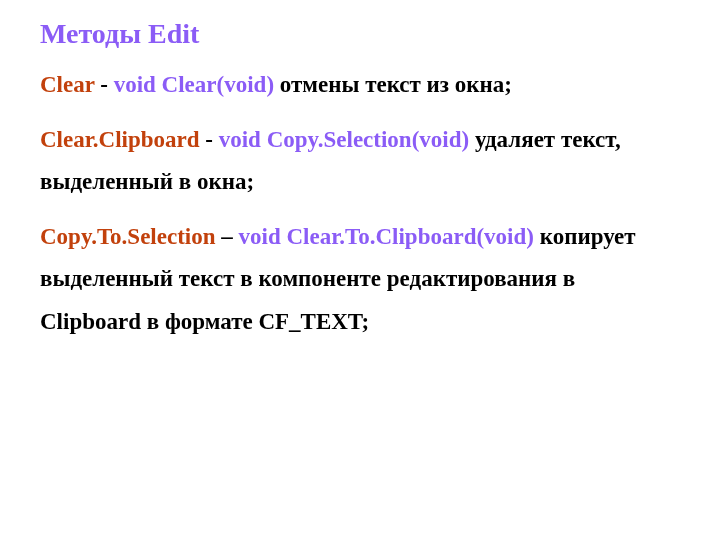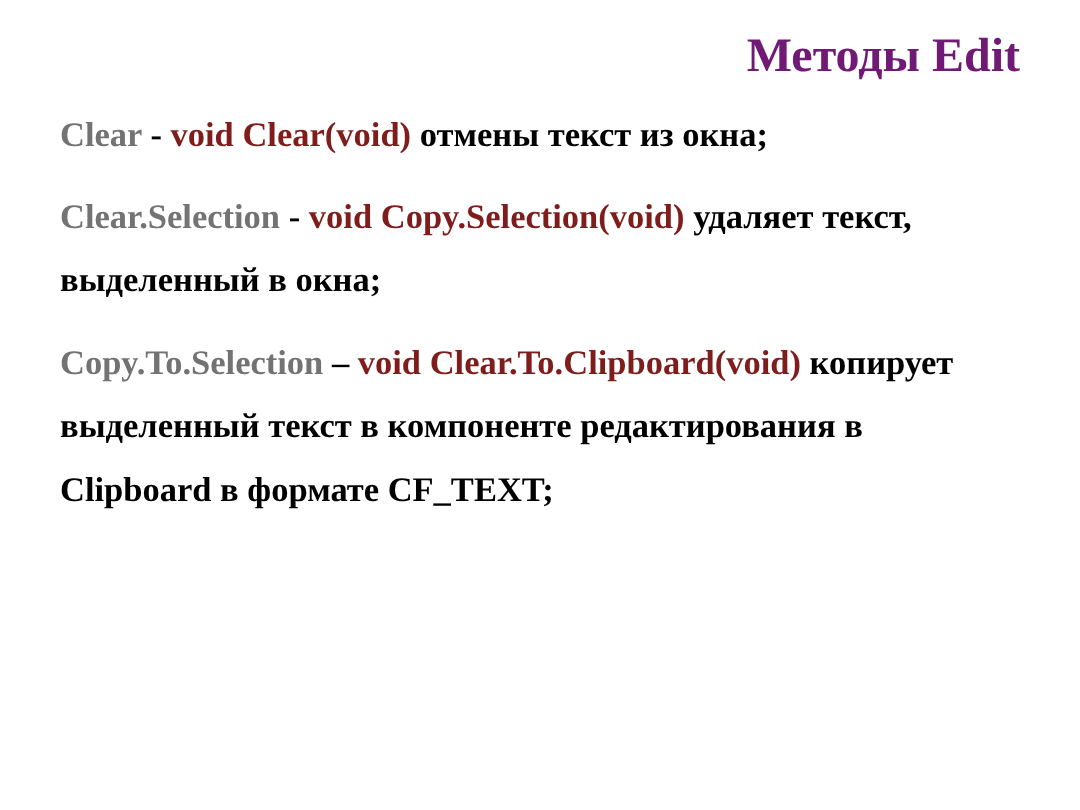--- a/index.html
+++ b/index.html
@@ -9,59 +9,59 @@
     font-family: "Times New Roman", Times, serif;
     width: 720px;
     height: 540px;
     box-sizing: border-box;
   }
   .slide {
     padding: 18px 40px 30px 40px;
     box-sizing: border-box;
   }
   .title {
-    text-align: right;
-    font-size: 32px;
+    text-align: left;
+    font-size: 28px;
     font-weight: bold;
-    color: #701a75;
+    color: #8b5cf6;
     margin: 0 0 14px 0;
   }
   .para {
     font-size: 23px;
     color: #000000;
     line-height: 1.85;
     margin: 0 0 12px 0;
     font-weight: bold;
   }
   .method-green {
-    color: #737373;
+    color: #c2410c;
     font-weight: bold;
   }
   .sig-red {
-    color: #7f1d1d;
+    color: #8b5cf6;
     font-weight: bold;
   }
   .desc-black {
     color: #000000;
     font-weight: bold;
   }
 </style>
 </head>
 <body>
 
 <div class="slide">
 
   <h1 class="title">Методы Edit</h1>
 
   <p class="para">
     <span class="method-green">Clear</span><span class="desc-black"> - </span><span class="sig-red">void Clear(void)</span><span class="desc-black"> отмены текст из окна;</span>
   </p>
 
   <p class="para">
-    <span class="method-green">Clear.Selection</span><span class="desc-black"> - </span><span class="sig-red">void Copy.Selection(void)</span><span class="desc-black"> удаляет текст, выделенный в окна;</span>
+    <span class="method-green">Clear.Clipboard</span><span class="desc-black"> - </span><span class="sig-red">void Copy.Selection(void)</span><span class="desc-black"> удаляет текст, выделенный в окна;</span>
   </p>
 
 
   <p class="para">
     <span class="method-green">Copy.To.Selection</span><span class="desc-black"> – </span><span class="sig-red">void Clear.To.Clipboard(void)</span><span class="desc-black"> копирует выделенный текст в компоненте редактирования в Clipboard в формате CF_TEXT;</span>
   </p>
 
 </div>
 
 </body></html>

